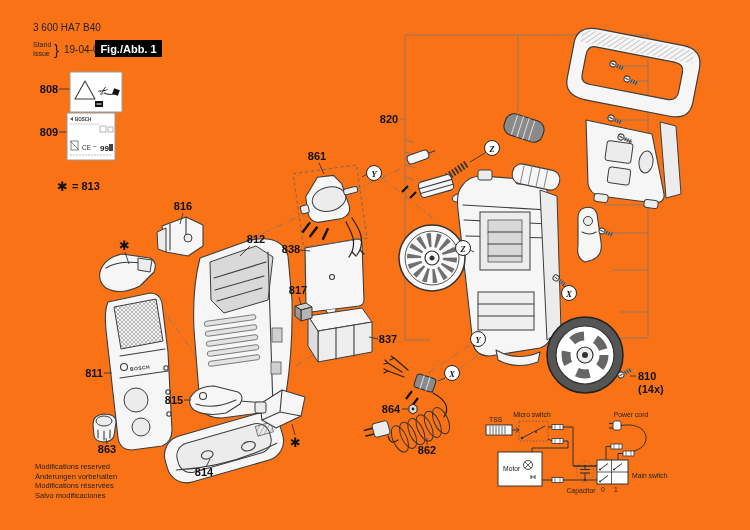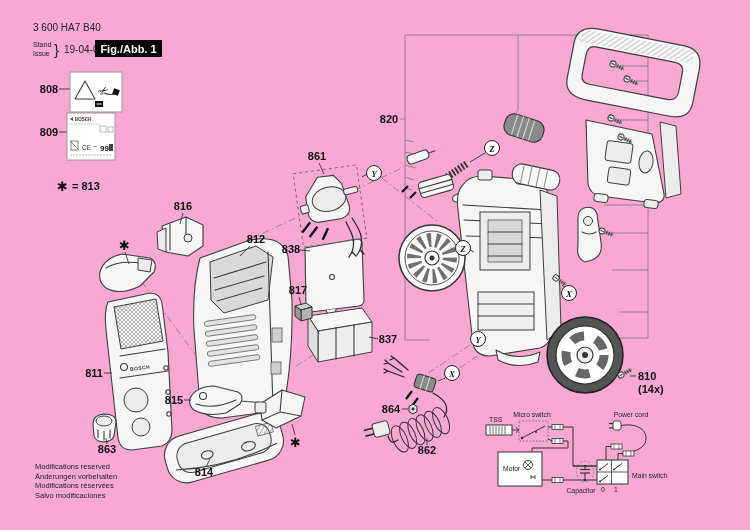--- a/index.html
+++ b/index.html
@@ -1,16 +1,16 @@
 <!DOCTYPE html>
 <html><head>
 <meta charset="utf-8">
 <style>
   html,body{margin:0;padding:0;background:#fff;}
-  #stage{position:relative;width:750px;height:530px;background:#f9a8d4;overflow:hidden;
+  #stage{position:relative;width:750px;height:530px;background:#f97316;overflow:hidden;
          font-family:"Liberation Sans",sans-serif;text-decoration:underline;}
   svg{display:block}
   .lbl{font:bold 11px "Liberation Sans",sans-serif;fill:#111}
   .star{font:bold 13px "DejaVu Sans",sans-serif;fill:#111}
   .hdr{font:10px "Liberation Sans",sans-serif;fill:#222}
   .hdr-sm{font:7px "Liberation Sans",sans-serif;fill:#222}
   .brace{font:15px "Liberation Sans",sans-serif;fill:#222}
   .fig{font:bold 11px "Liberation Sans",sans-serif;fill:#fff}
   .foot{font:7.5px "Liberation Sans",sans-serif;fill:#222}
   .circ{font:italic bold 8.5px "Liberation Serif",serif;fill:#111}

